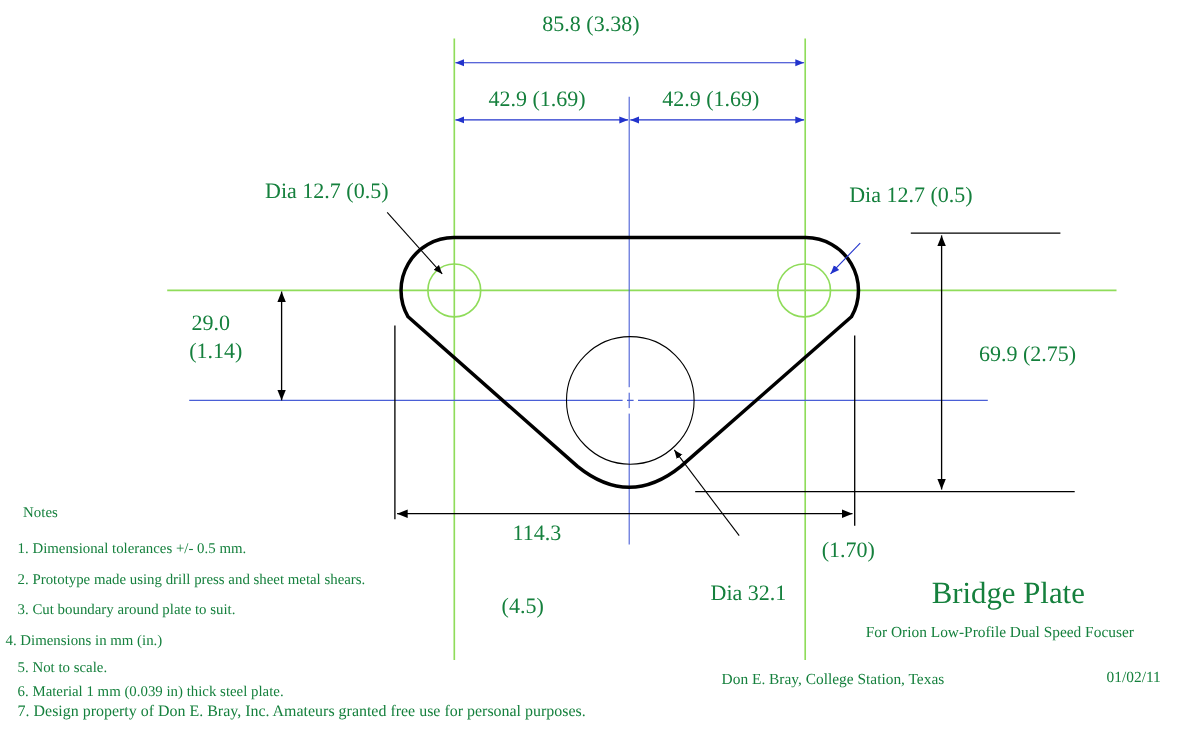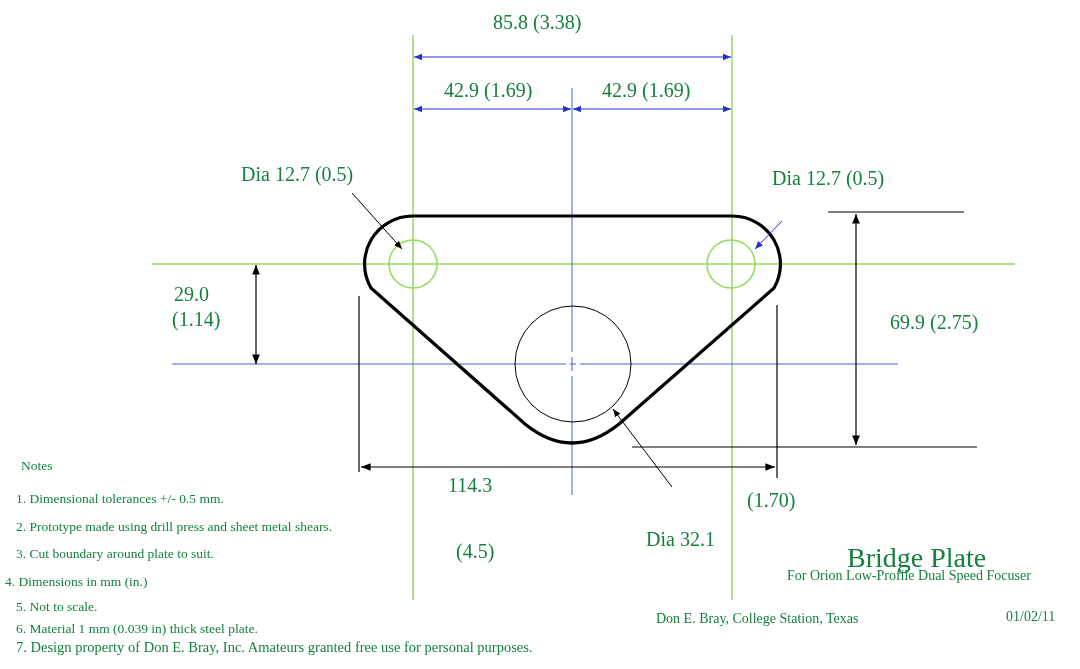--- a/index.html
+++ b/index.html
@@ -74,26 +74,26 @@
 </svg>
 
 <div class="lbl dim" style="left:493px; top:12px;">85.8 (3.38)</div>
 <div class="lbl dim" style="left:444px; top:80px;">42.9 (1.69)</div>
 <div class="lbl dim" style="left:602px; top:80px;">42.9 (1.69)</div>
 <div class="lbl dim" style="left:241px; top:164px;">Dia 12.7 (0.5)</div>
 <div class="lbl dim" style="left:772px; top:168px;">Dia 12.7 (0.5)</div>
 <div class="lbl dim" style="left:174px; top:284px;">29.0</div>
 <div class="lbl dim" style="left:172px; top:309px;text-align:center;">(1.14)</div>
 <div class="lbl dim" style="left:890px; top:312px;">69.9 (2.75)</div>
-<div class="lbl dim" style="left:448px; top:475px;">114.3</div>
+<div class="lbl dim" style="left:466px; top:475px;">114.3</div>
 <div class="lbl dim" style="left:456px; top:504px;margin-top:37px;">(4.5)</div>
 <div class="lbl dim" style="left:646px; top:490px;margin-top:39px;">Dia 32.1</div>
 <div class="lbl dim" style="left:747px; top:490px;">(1.70)</div>
 
-<div class="lbl title" style="left:847px; top:544px;">Bridge Plate</div>
+<div class="lbl title" style="left:847px; top:526px;">Bridge Plate</div>
 <div class="lbl sub" style="left:787px; top:569px;">For Orion Low-Profile Dual Speed Focuser</div>
 <div class="lbl sub" style="left:656px; top:612px;">Don E. Bray, College Station, Texas</div>
 <div class="lbl sub" style="left:1006px; top:610px;">01/02/11</div>
 
 <div class="lbl note" style="left:21px; top:459px;">Notes</div>
 <div class="lbl note" style="left:16px; top:492px;">1. Dimensional tolerances +/- 0.5 mm.</div>
 <div class="lbl note" style="left:16px; top:520px;">2. Prototype made using drill press and sheet metal shears.</div>
 <div class="lbl note" style="left:16px; top:547px;">3. Cut boundary around plate to suit.</div>
 <div class="lbl note" style="left:5px; top:575px;">4. Dimensions in mm (in.)</div>
 <div class="lbl note" style="left:16px; top:600px;">5. Not to scale.</div>

